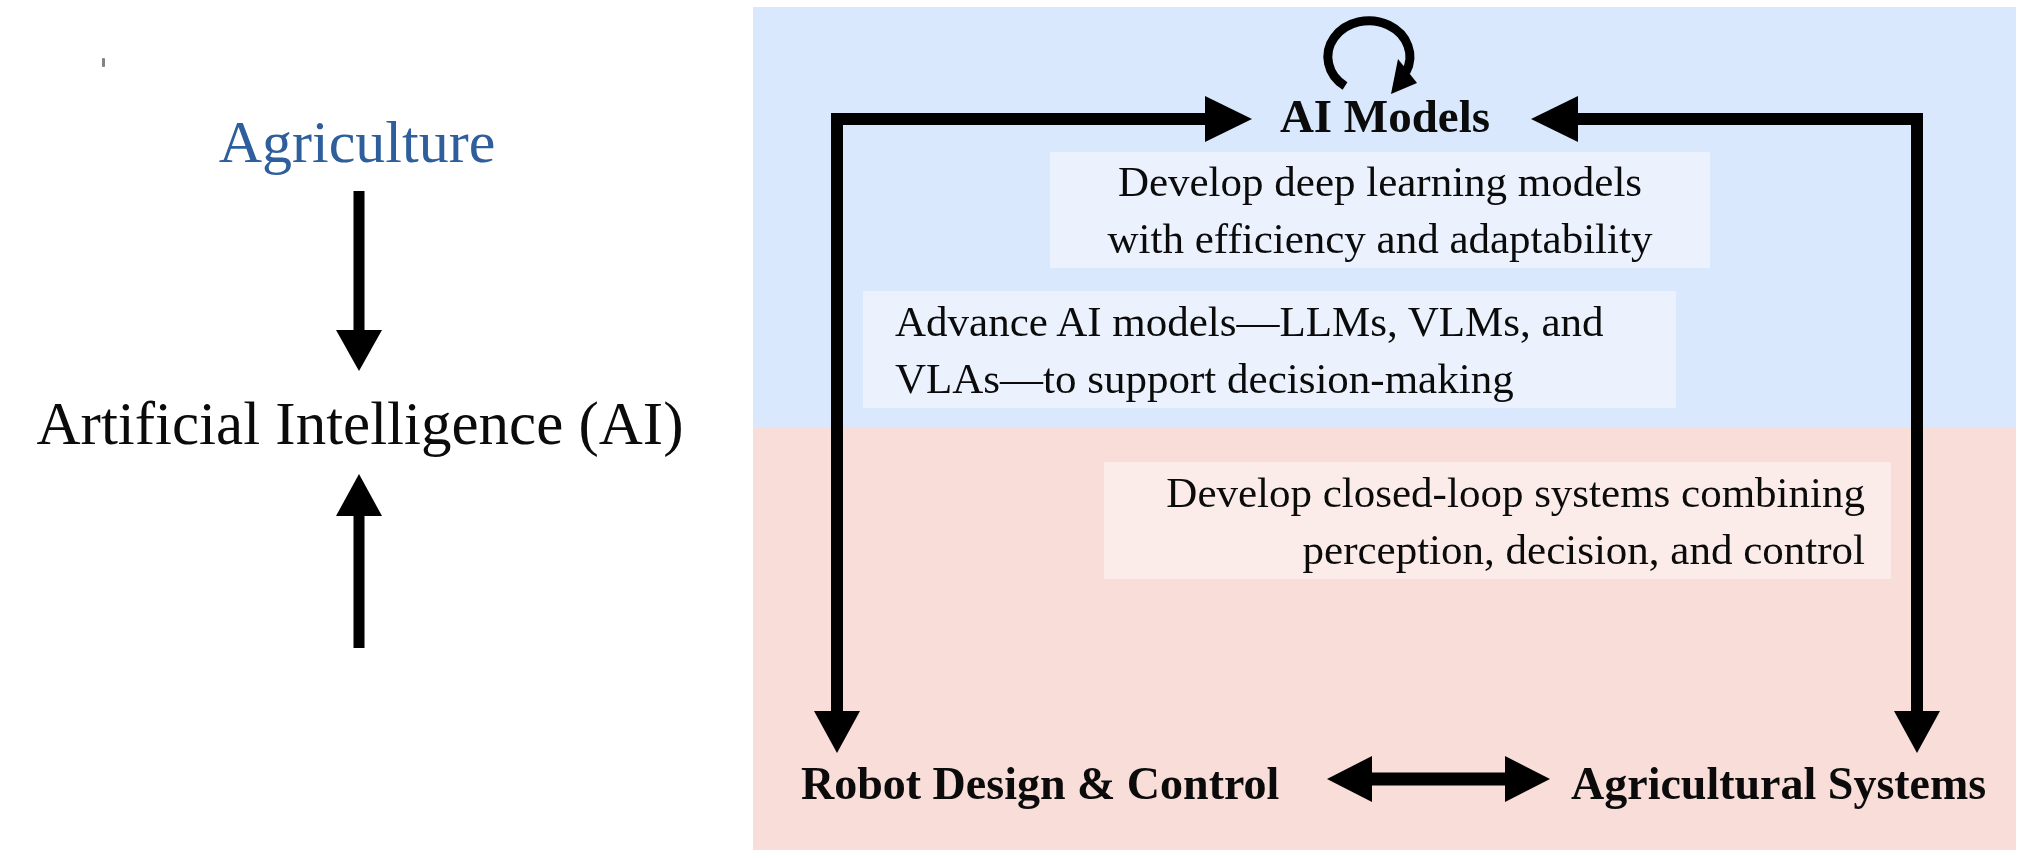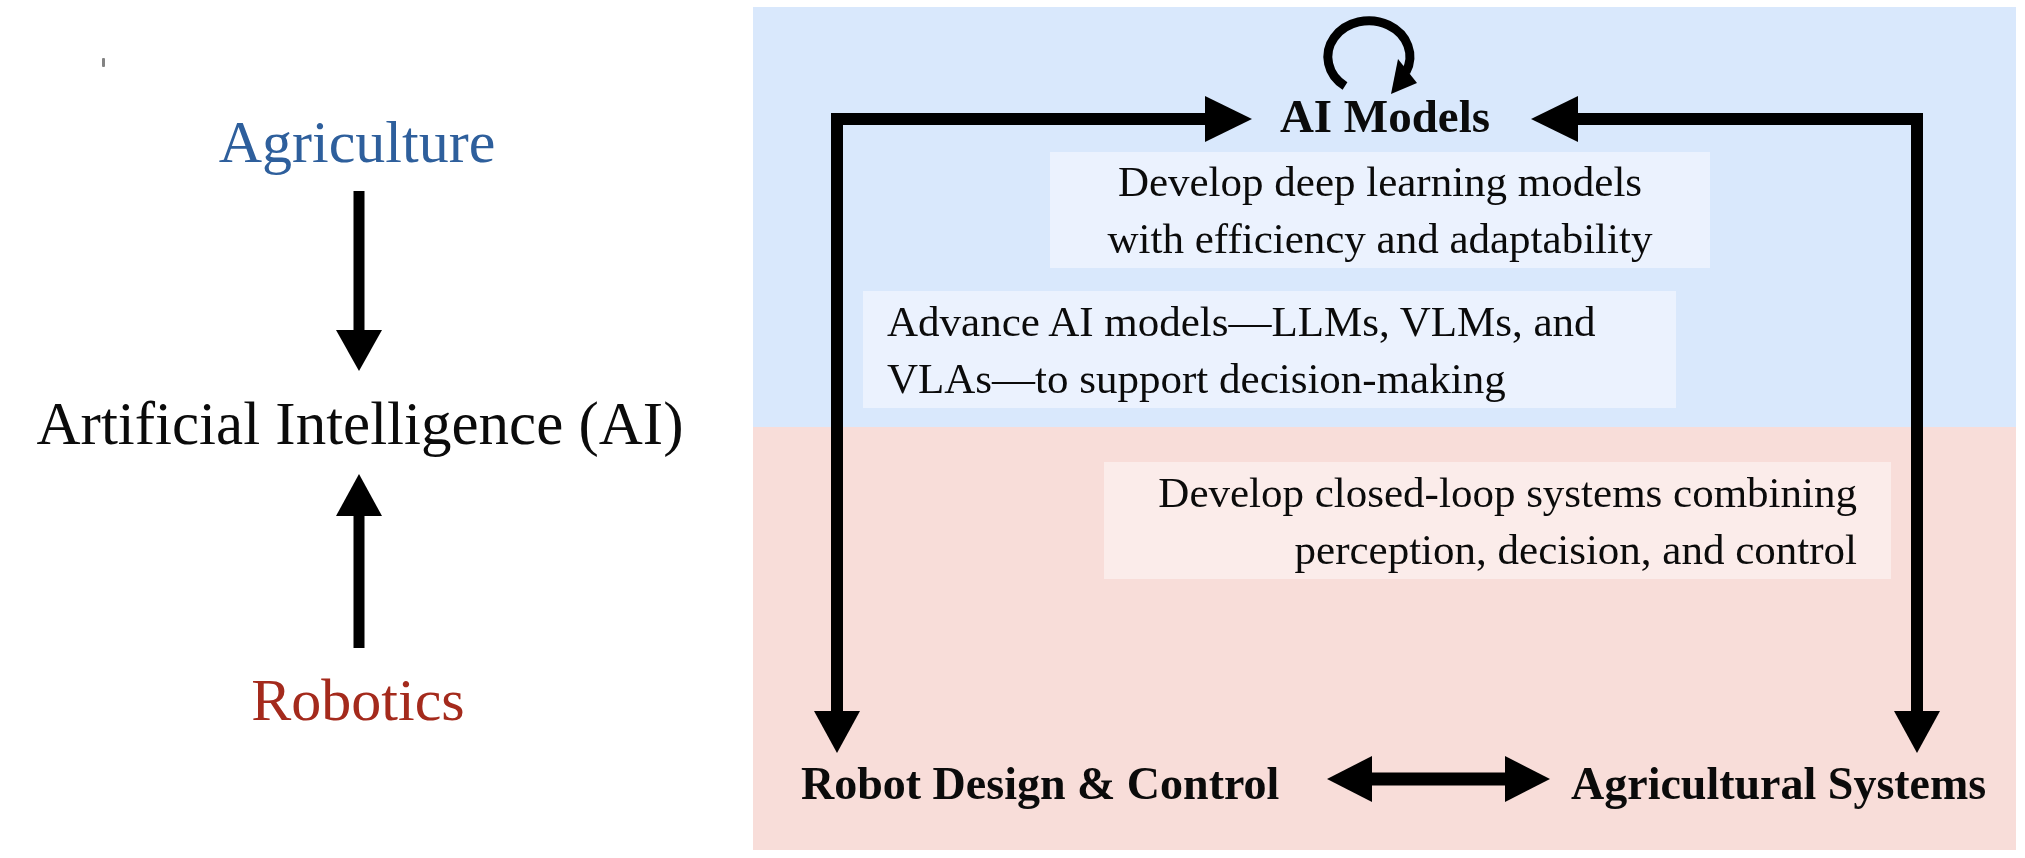--- a/index.html
+++ b/index.html
@@ -30,40 +30,39 @@
   .panel-pink{left:753px;top:427px;width:1263px;height:423px;background:var(--panel_pink);}
   
   .ai-models{left:1262px;top:93px;width:246px;text-align:center;font-size:47px;font-weight:bold;line-height:1;white-space:nowrap;}
   .robot-design{left:801px;top:761px;font-size:46px;font-weight:bold;line-height:1;white-space:nowrap;}
   .agri-systems{left:1571px;top:761px;font-size:46px;font-weight:bold;line-height:1;white-space:nowrap;}
   
   .dbox{display:flex;flex-direction:column;justify-content:center;font-size:43px;line-height:57px;white-space:pre-line;box-sizing:border-box;}
   .dbox.blue{background:var(--box_blue);}
   .dbox.pink{background:var(--box_pink);}
   .box1{left:1050px;top:152px;width:660px;height:116px;text-align:center;}
-  .box2{left:863px;top:291px;width:813px;height:117px;text-align:left;padding-left:24px;}
-  .box3{left:1104px;top:462px;width:787px;height:117px;text-align:right;padding-right:34px;}
+  .box2{left:863px;top:291px;width:813px;height:117px;text-align:left;padding-left:32px;}
+  .box3{left:1104px;top:462px;width:787px;height:117px;text-align:right;padding-right:26px;}
   .box4{left:1053px;top:627px;width:665px;height:114px;text-align:center;}
   
   #arrow-layer{left:0;top:0;width:2025px;height:858px;pointer-events:none;}
   #arrow-layer .stroke{stroke:var(--arrow_black);fill:none;}
   #arrow-layer .fill{fill:var(--arrow_black);stroke:none;}
 </style>
 </head>
 <body>
 
 <div id="page">
 
   <div class="abs panel-blue"></div>
   <div class="abs panel-pink"></div>
 
   <div class="abs stray-mark"></div>
   <div class="abs ai-label">Artificial Intelligence (AI)</div>
   <div class="abs agriculture">Agriculture</div>
-  <div class="abs robotics">Robotics</div>
 
   <div class="abs ai-models">AI Models</div>
 
   <div class="abs dbox blue box1">Develop deep learning models
 with efficiency and adaptability</div>
   <div class="abs dbox blue box2">Advance AI models—LLMs, VLMs, and
 VLAs—to support decision-making</div>
   <div class="abs dbox pink box3">Develop closed-loop systems combining
 perception, decision, and control</div>
 

